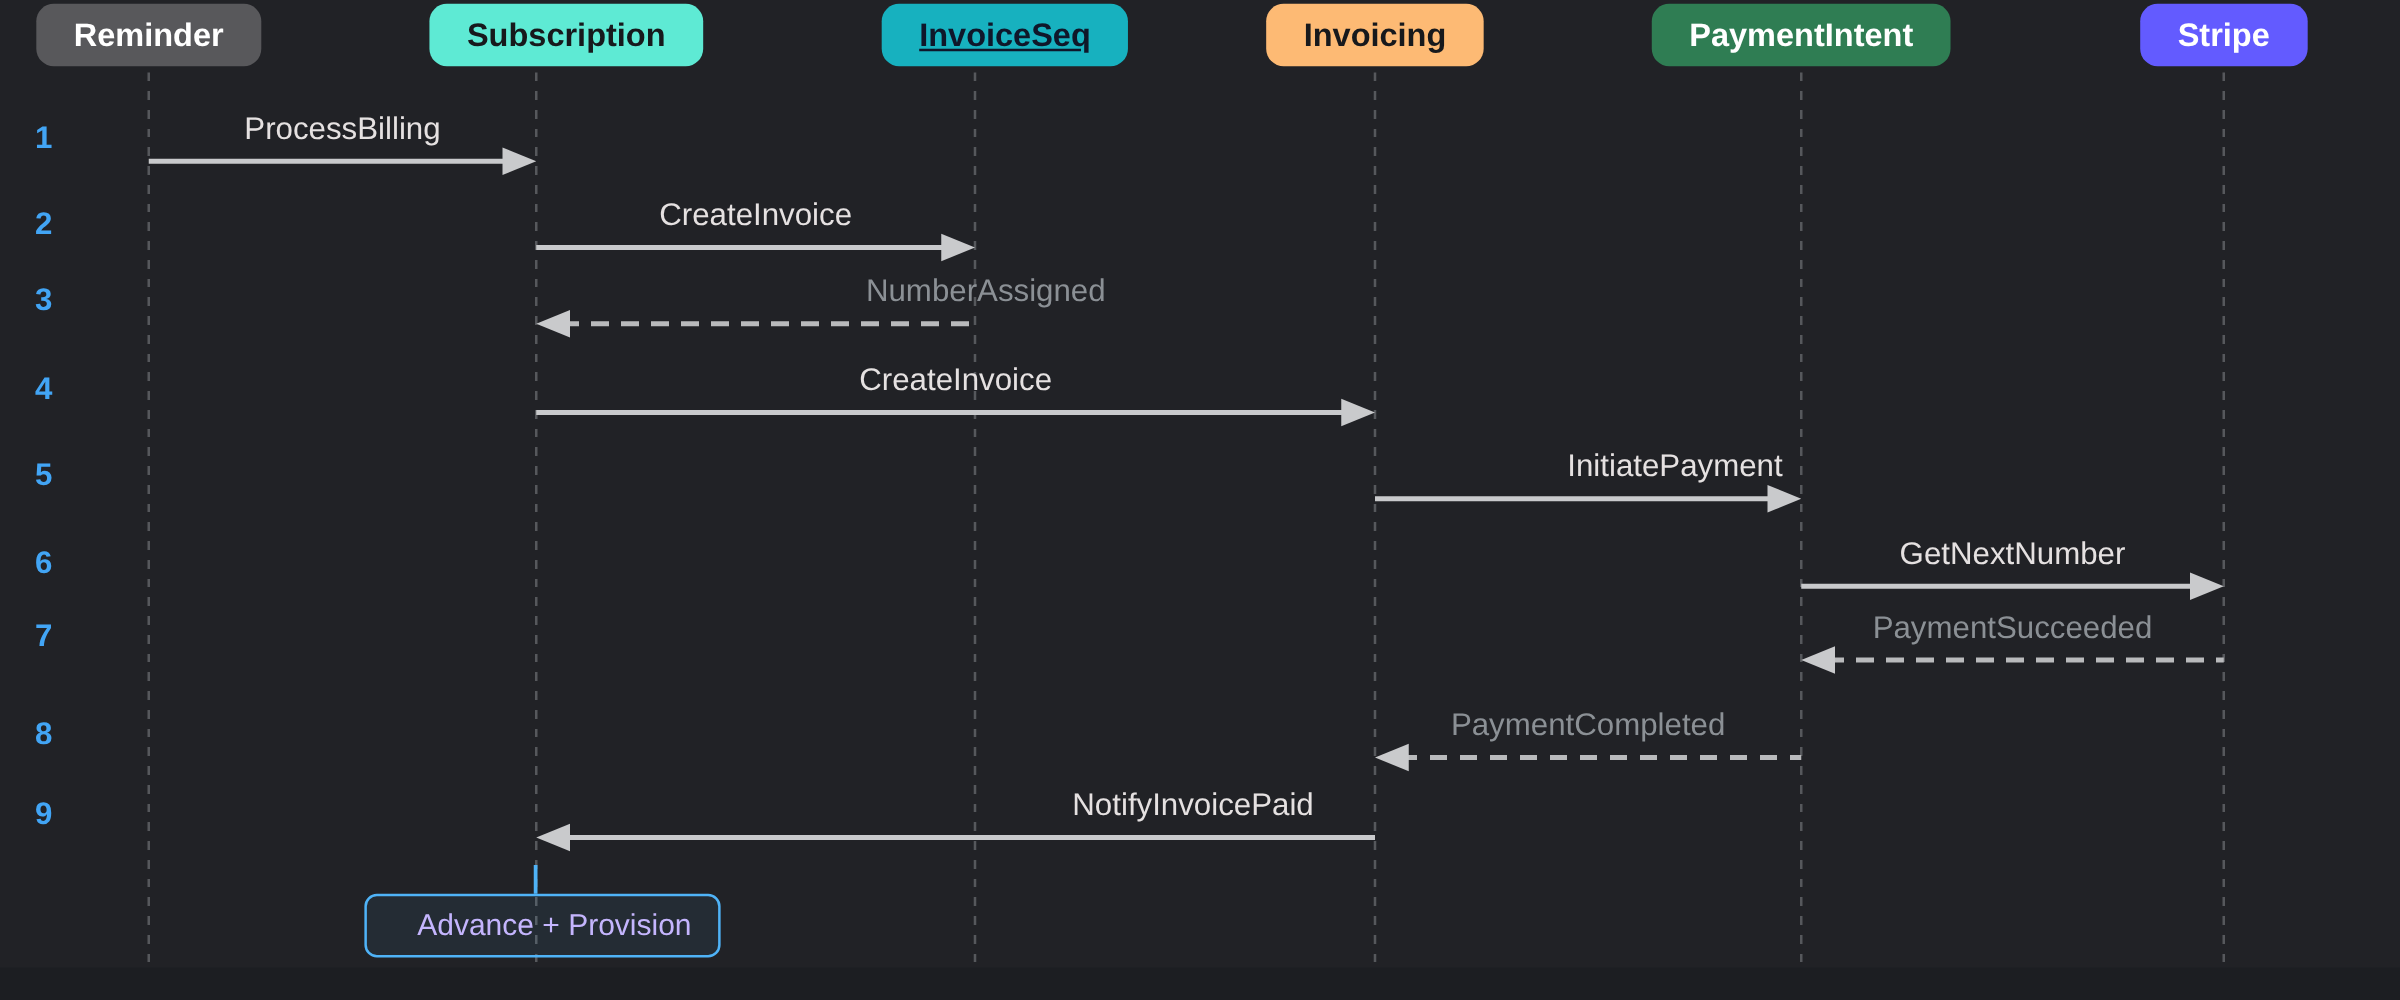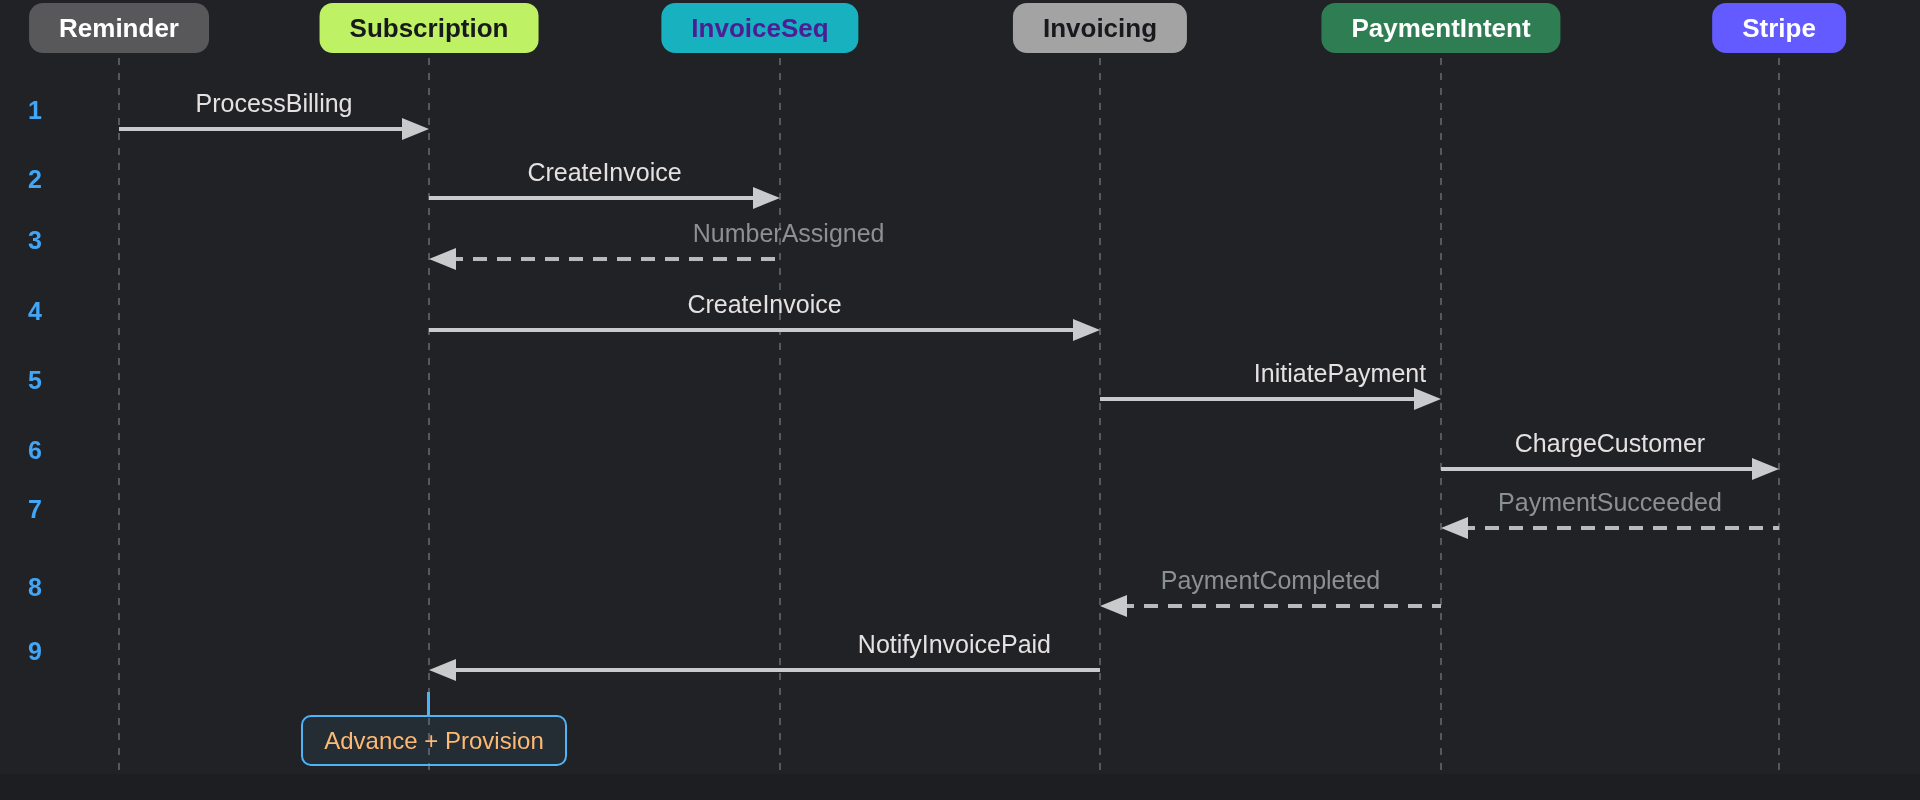--- a/index.html
+++ b/index.html
@@ -37,21 +37,21 @@
   .msg-label.return { color:#8b9095; }
   .seq-num {
     position:absolute; left:28px; width:44px;
     font-size:25px; font-weight:bold; color:#42a5f5;
   }
   .note-connector { position:absolute; width:3px; background:#4fb3f7; }
   .note-box {
     position:absolute; transform:translateX(-50%);
     border:2px solid #4fb3f7; border-radius:10px;
     background:rgba(79,179,247,0.07);
-    color:#fdba74; font-size:24px; text-align:center; white-space:nowrap;
+    color:#c4b5fd; font-size:24px; text-align:center; white-space:nowrap;padding-left:19px;
   }
   .footer-strip {
     position:absolute; left:0; right:0; bottom:0; height:26px; background:#1c1e22;
   }
 </style>
 </head>
 <body>
 
 <div class="stage">
   <div id="lifelines-layer">
@@ -88,21 +88,21 @@
         <div class="arrowhead dir-right" style="left: 1073px; top: 319px;"></div>
       </div>
       <div>
         <div class="seq-num" style="top: 366px;">5</div>
         <div class="msg-label solid" style="left: 1340px; top: 359px;">InitiatePayment</div>
         <div class="msg-line solid" style="left: 1100px; top: 397px; width: 321px;"></div>
         <div class="arrowhead dir-right" style="left: 1414px; top: 388px;"></div>
       </div>
       <div>
         <div class="seq-num" style="top: 436px;">6</div>
-        <div class="msg-label solid" style="left: 1610px; top: 429px;">ChargeCustomer</div>
+        <div class="msg-label solid" style="left: 1610px; top: 429px;">GetNextNumber</div>
         <div class="msg-line solid" style="left: 1441px; top: 467px; width: 318px;"></div>
         <div class="arrowhead dir-right" style="left: 1752px; top: 458px;"></div>
       </div>
       <div>
         <div class="seq-num" style="top: 495px;">7</div>
         <div class="msg-label return" style="left: 1610px; top: 488px;">PaymentSucceeded</div>
         <div class="msg-line return" style="left: 1461px; top: 526px; width: 318px;"></div>
         <div class="arrowhead dir-left" style="left: 1441px; top: 517px;"></div>
       </div>
       <div>
@@ -113,23 +113,23 @@
       </div>
       <div>
         <div class="seq-num" style="top: 637px;">9</div>
         <div class="msg-label solid" style="left: 771px; top: 630px; text-align: right;">NotifyInvoicePaid</div>
         <div class="msg-line solid" style="left: 449px; top: 668px; width: 651px;"></div>
         <div class="arrowhead dir-left" style="left: 429px; top: 659px;"></div>
       </div>
     </div>
   <div id="actors-layer">
       <div class="actor-box" style="left: 119px; background: rgb(88, 88, 91); color: rgb(255, 255, 255);">Reminder</div>
-      <div class="actor-box" style="left: 429px; background: #bef264; color: rgb(23, 25, 28); border-radius: 13px;">Subscription</div>
-      <div class="actor-box" style="left: 760px; background: rgb(23, 177, 191); color: #4c1d95;">InvoiceSeq</div>
-      <div class="actor-box" style="left: 1100px; background: #a3a3a3; color: rgb(23, 25, 28);">Invoicing</div>
+      <div class="actor-box" style="left: 453px; background: #5eead4; color: rgb(23, 25, 28);">Subscription</div>
+      <div class="actor-box" style="left: 804px; background: rgb(23, 177, 191); color: #0f172a; text-decoration: underline;">InvoiceSeq</div>
+      <div class="actor-box" style="left: 1100px; background: #fdba74; color: rgb(23, 25, 28);">Invoicing</div>
       <div class="actor-box" style="left: 1441px; background: rgb(47, 125, 83); color: rgb(255, 255, 255);">PaymentIntent</div>
       <div class="actor-box" style="left: 1779px; background: rgb(99, 91, 255); color: rgb(255, 255, 255);">Stripe</div>
     </div>
   <div id="note-layer">
       <div class="note-connector" style="left: 427px; top: 692px; height: 23px;"></div>
       <div class="note-box" style="left: 434px; top: 715px; width: 262px; height: 47px; line-height: 47px;">Advance + Provision</div>
     </div>
   <div class="footer-strip"></div>
 </div>
 

